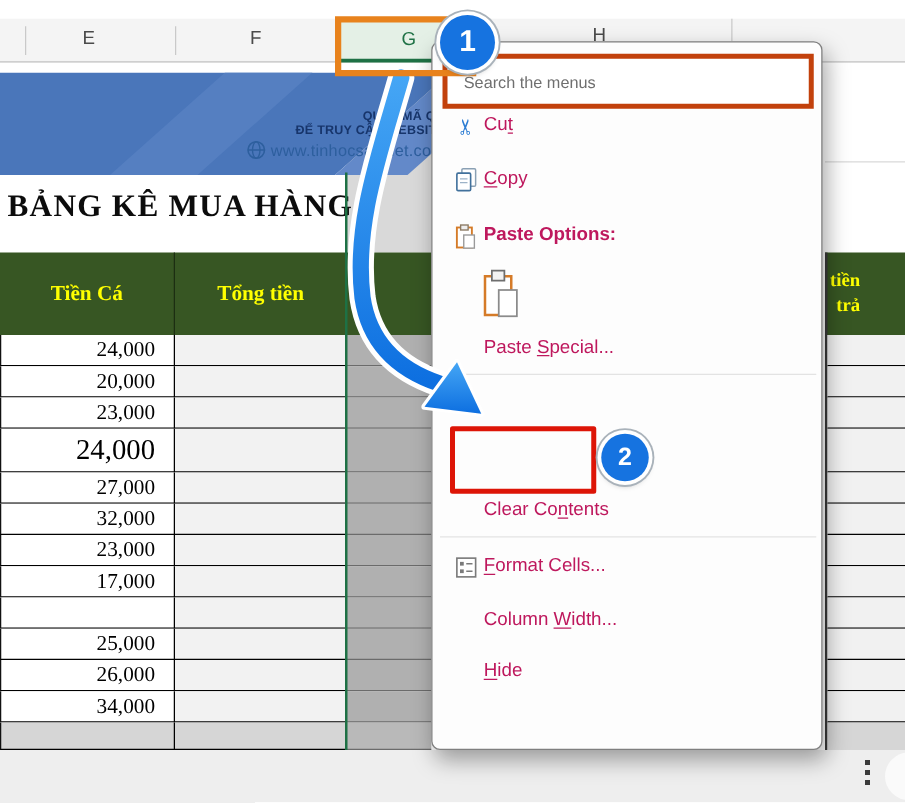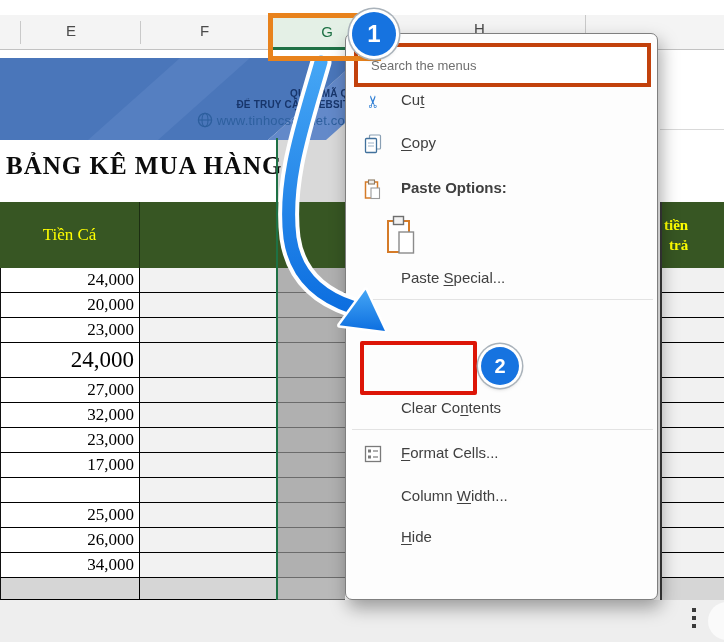--- a/index.html
+++ b/index.html
@@ -21,30 +21,30 @@
 
   
   .sheet-title{position:absolute;left:6px;top:152px;font-family:"Liberation Serif",serif;font-weight:bold;font-size:25px;color:#0c0c0c;letter-spacing:1px;z-index:1;white-space:nowrap}
 
   
   .gstrip-top{position:absolute;left:277px;top:58px;width:68px;height:144px;background:#d9d9d9;z-index:0}
   .grnline{position:absolute;left:276px;top:138px;width:2px;height:462px;background:#1e7145;z-index:3}
 
   
   .grnhdr{position:absolute;left:0;top:202px;width:345px;height:66px;background:#375623;display:flex;z-index:1}
-  .grnhdr .gh{display:flex;align-items:center;justify-content:center;color:#ffff00;font-family:"Liberation Serif",serif;font-weight:normal;font-size:17px;height:100%}
+  .grnhdr .gh{display:flex;align-items:center;justify-content:center;color:#ffff00;font-family:"Liberation Serif",serif;font-weight:bold;font-size:17px;height:100%}
   .gh.e{width:140px;border-right:1px solid #1c2e12}
   .gh.f{width:137px}
 
   
   .rows{position:absolute;left:0;top:268px;width:345px;z-index:1}
   .row{display:flex;height:25px}
   .row.tall{height:35px}
   .row.gray{height:22px}
-  .cE{width:140px;background:#fff;border-left:1px solid #111;border-right:1px solid #000;border-bottom:1px solid #000;text-align:left;padding-right:5px;font-family:"Liberation Serif",serif;font-size:17px;color:#000;display:flex;align-items:center;justify-content:flex-end}
+  .cE{width:140px;background:#fff;border-left:1px solid #111;border-right:1px solid #000;border-bottom:1px solid #000;text-align:left;padding-right:15px;font-family:"Liberation Serif",serif;font-size:17px;color:#000;display:flex;align-items:center;justify-content:flex-end}
   .cE.big{font-size:23px}
   .cF{width:137px;background:#f2f2f2;border-bottom:1px solid #000}
   .cG{width:68px;background:#b0b0b0;border-bottom:1px solid #6b6b6b}
   .row.gray .cE,.row.gray .cF{background:#d6d6d6}
   .row.gray .cG{background:#b9b9b9}
 
   
   .r-grnhdr{position:absolute;left:660px;top:202px;width:64px;height:66px;background:#375623;border-left:2px solid #3a3a3a;z-index:1;color:#ffff00;font-family:"Liberation Serif",serif;font-weight:bold;font-size:15px;display:flex;flex-direction:column;justify-content:center;line-height:20px}
   .r-grnhdr .l1{padding-left:2px}
   .r-grnhdr .l2{padding-left:7px}
@@ -59,21 +59,21 @@
   .dots{position:absolute;left:692px;top:608px;width:4px;z-index:3}
   .dots i{display:block;width:3.5px;height:3.5px;background:#3a3a3a;margin-bottom:4.5px}
   .blob{position:absolute;left:708px;top:602px;width:38px;height:38px;border-radius:50%;background:#fafafa;z-index:3}
 
   
   .menu{position:absolute;left:345px;top:33px;width:313px;height:567px;background:#fdfdfd;border:1px solid #7f7f7f;border-radius:7px;box-shadow:3px 8px 18px rgba(0,0,0,.35);z-index:10}
   .search{position:absolute;left:8px;top:9px;width:297px;height:44px;border:4px solid #c2410c;background:#fff;font-size:13px;color:#3a3a3a;padding-left:13px;outline:none;font-family:"Liberation Sans",sans-serif}
   .search::placeholder{color:#6f6f6f}
   .mi{position:absolute;left:0;width:100%;height:24px}
   .mi .ico{position:absolute;left:14px;top:0;width:26px;height:24px;display:flex;align-items:center;justify-content:center}
-  .mi .lbl{position:absolute;left:55px;top:2px;font-size:15px;color:#404040;white-space:nowrap}
+  .mi .lbl{position:absolute;left:41px;top:2px;font-size:15px;color:#be185d;white-space:nowrap}
   .mi .lbl.bold{font-weight:bold}
   .u{text-decoration:underline;text-underline-offset:2px}
   .msep{position:absolute;left:6px;width:301px;height:1px;background:#e3e3e3}
   .pastebtn{position:absolute;left:40px;top:181px;width:30px;height:40px}
   .scissors{display:inline-block;transform:rotate(-90deg);color:#2b7cd3;font-size:17px}
 
   
   .orange-box{position:absolute;left:268px;top:13px;width:113px;height:48px;border:5px solid #e8821c;z-index:21;background:transparent}
   .red-box{position:absolute;left:360px;top:341px;width:117px;height:54px;border:4px solid #dd1507;border-radius:2px;z-index:21}
   .badge{position:absolute;border-radius:50%;background:#1673e0;color:#fff;font-weight:bold;display:flex;align-items:center;justify-content:center;z-index:22;box-shadow:0 0 0 3px #fff,0 0 0 4.5px #a9b2ba,0 3px 5px rgba(0,0,0,.35)}
@@ -115,20 +115,21 @@
         <line x1="1.4" y1="8" x2="14.6" y2="8" stroke="#2d5f9e" stroke-width="1.1"></line>
       </svg>
       <span>www.tinhocsaoviet.com</span>
     </div>
   </div>
 
   <div class="sheet-title">BẢNG KÊ MUA HÀNG</div>
 
   <div class="grnhdr">
     <div class="gh e">Tiền Cá</div>
+    <div class="gh f">Tổng tiền</div>
   </div>
 
   <div class="rows">
     <div class="row">
         <div class="cE">24,000</div>
         <div class="cF"></div>
         <div class="cG"></div>
       </div>
     <div class="row">
         <div class="cE">20,000</div>

